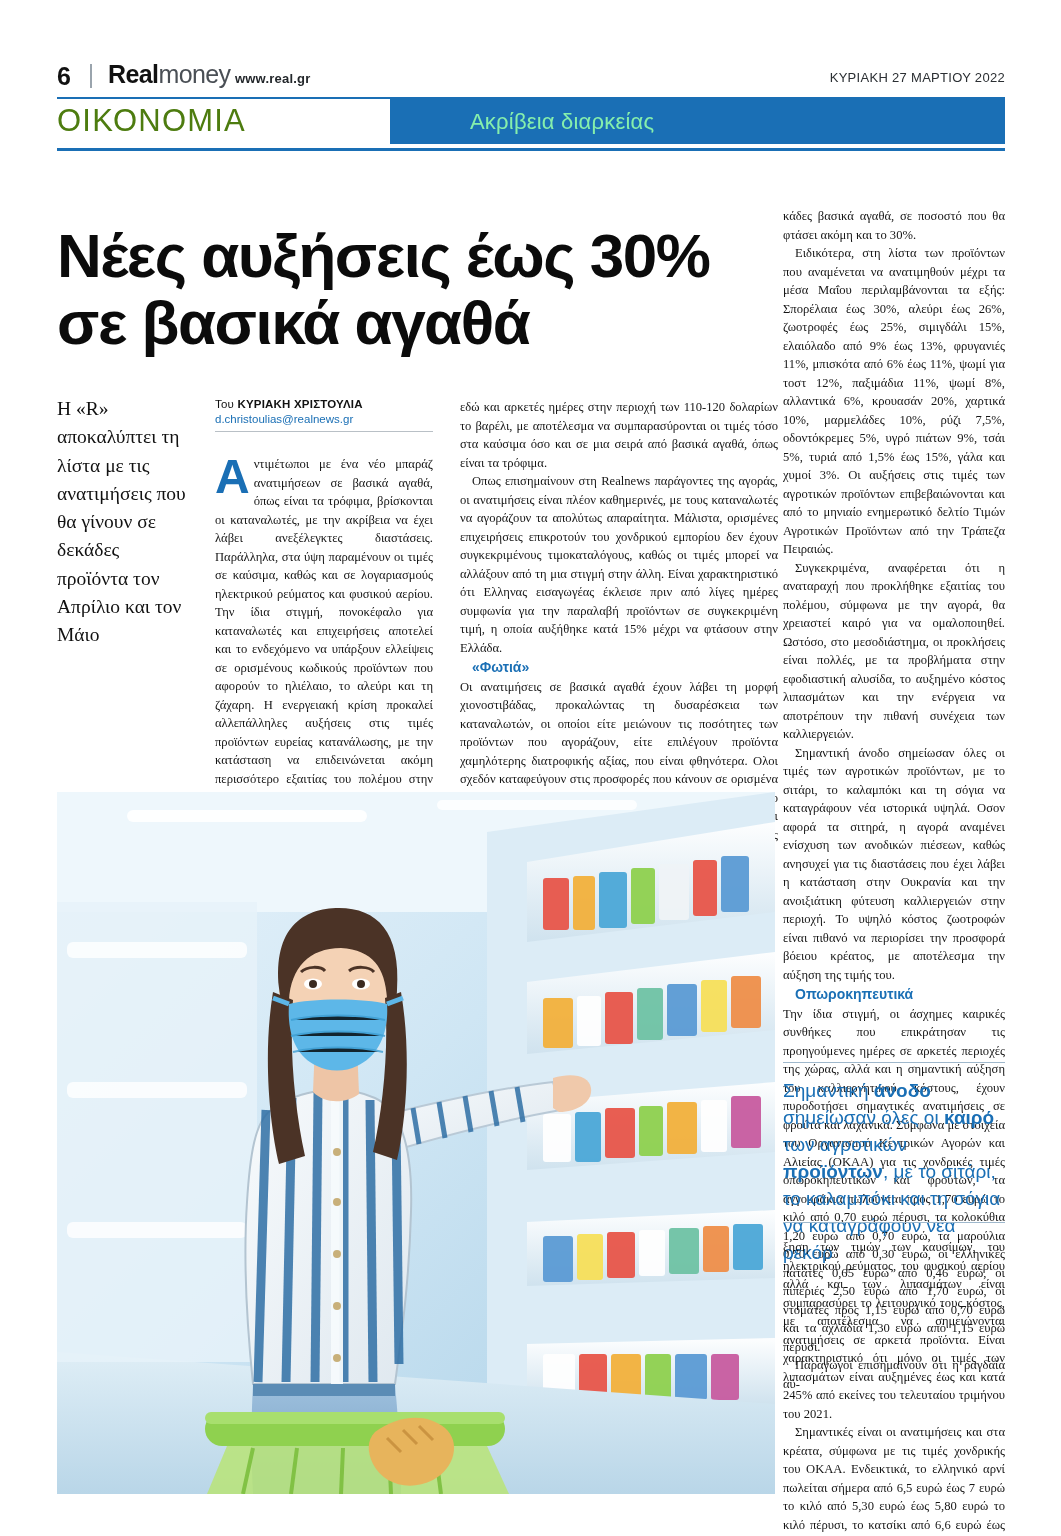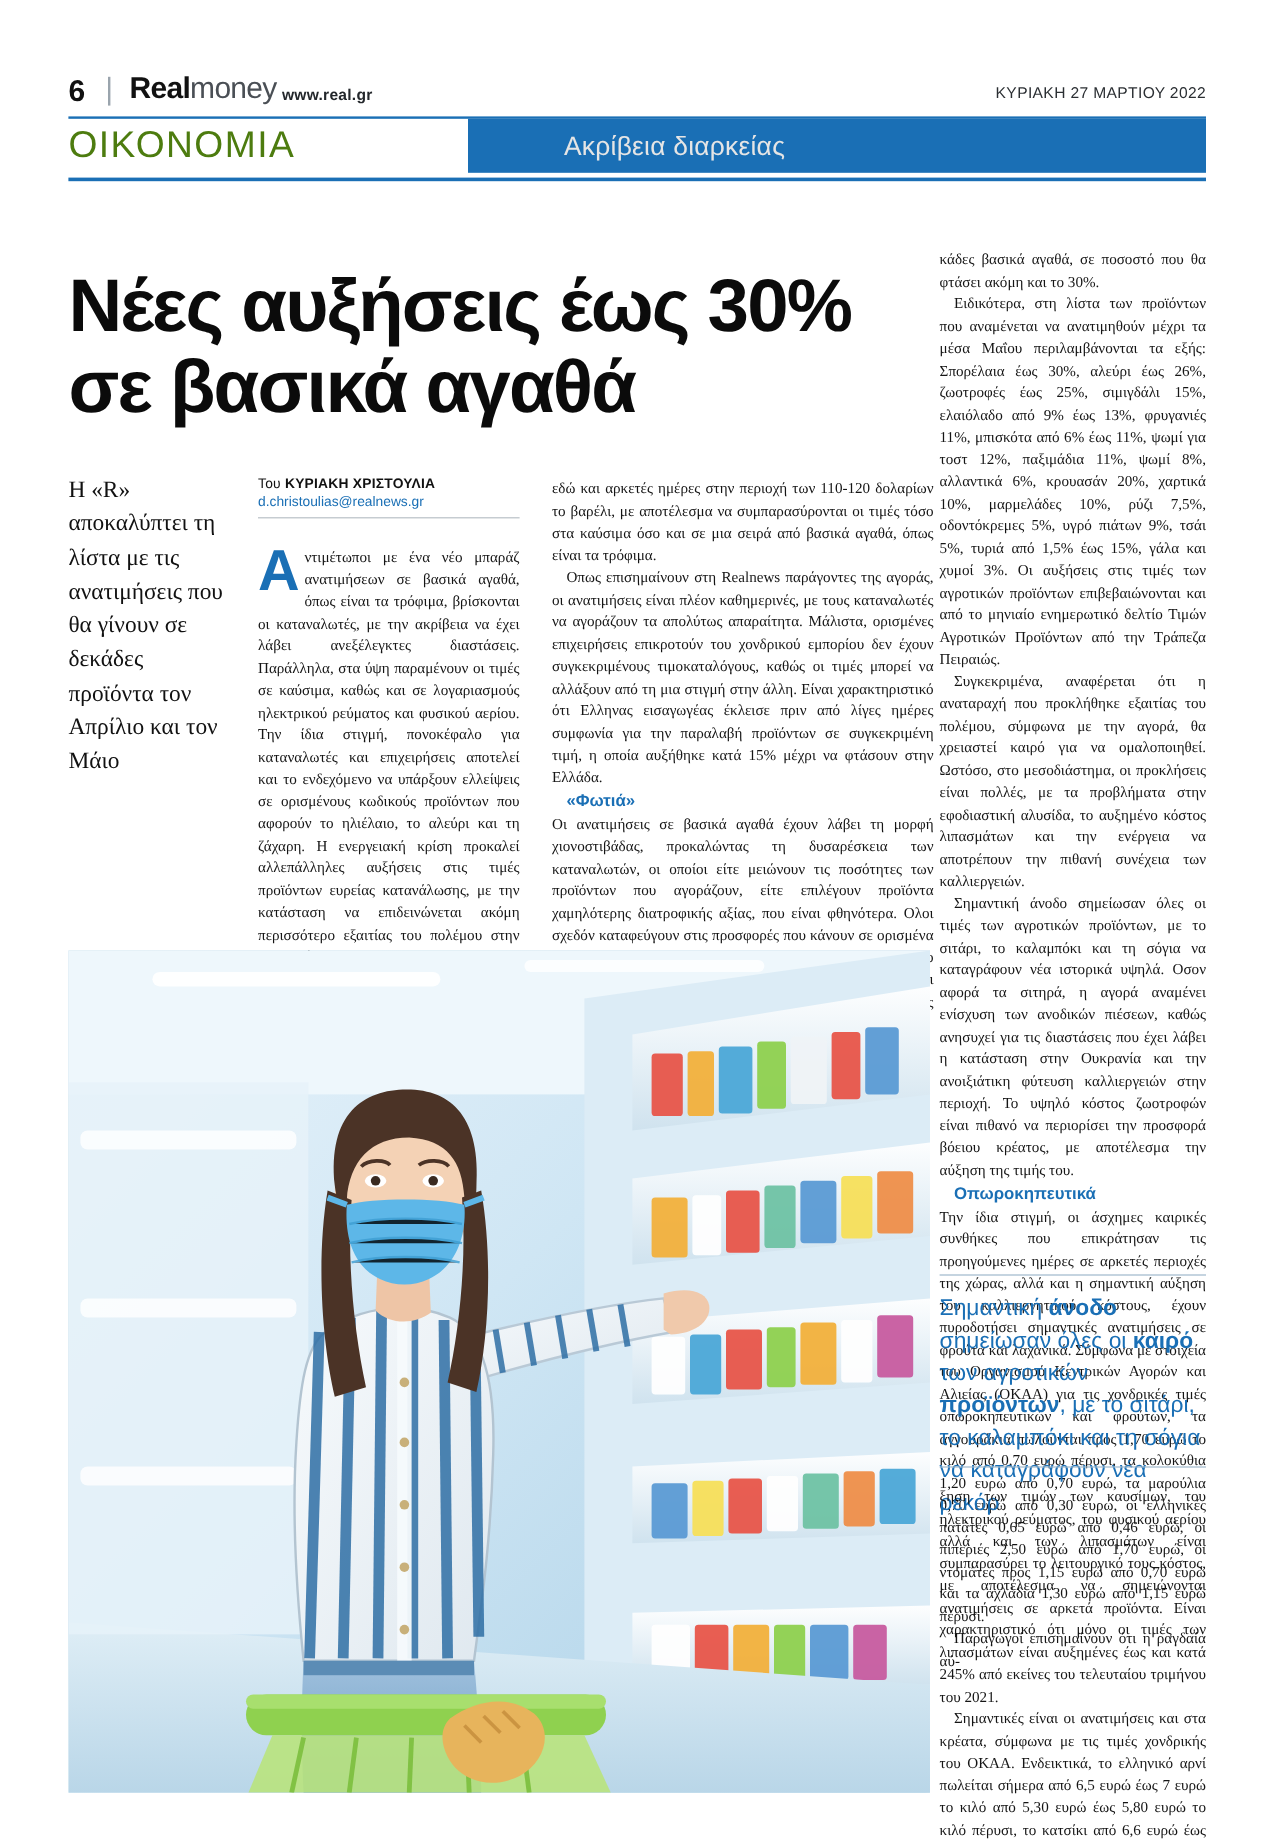--- a/index.html
+++ b/index.html
@@ -115,21 +115,21 @@
     width: 615px;
     height: 45px;
     background: #1a6fb5;
   }
   .section-tag-label {
     position: absolute;
     left: 80px;
     top: 10px;
     font-family: "Liberation Sans", sans-serif;
     font-size: 22px;
-    color: #e5e5e5;
+    color: #86efac;
     letter-spacing: 0.2px;
   }
   .section-bottom-rule {
     position: absolute;
     left: 57px;
     top: 148px;
     width: 948px;
     height: 3px;
     background: #1a6fb5;
   }

